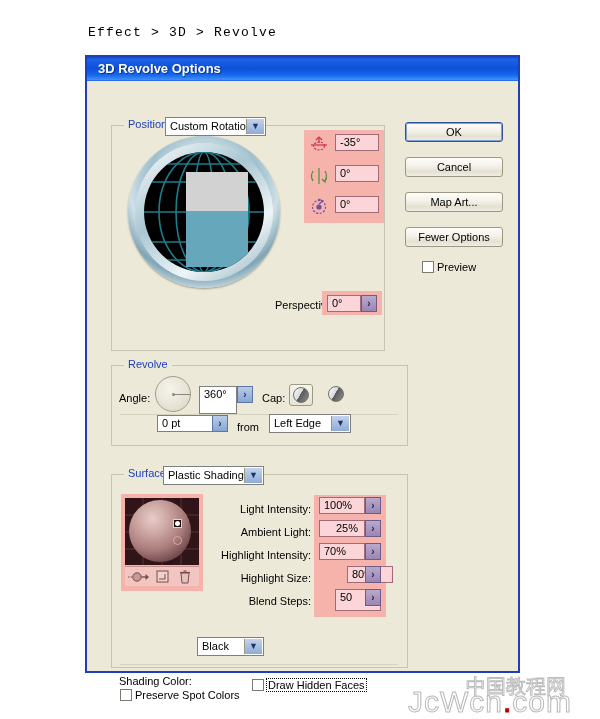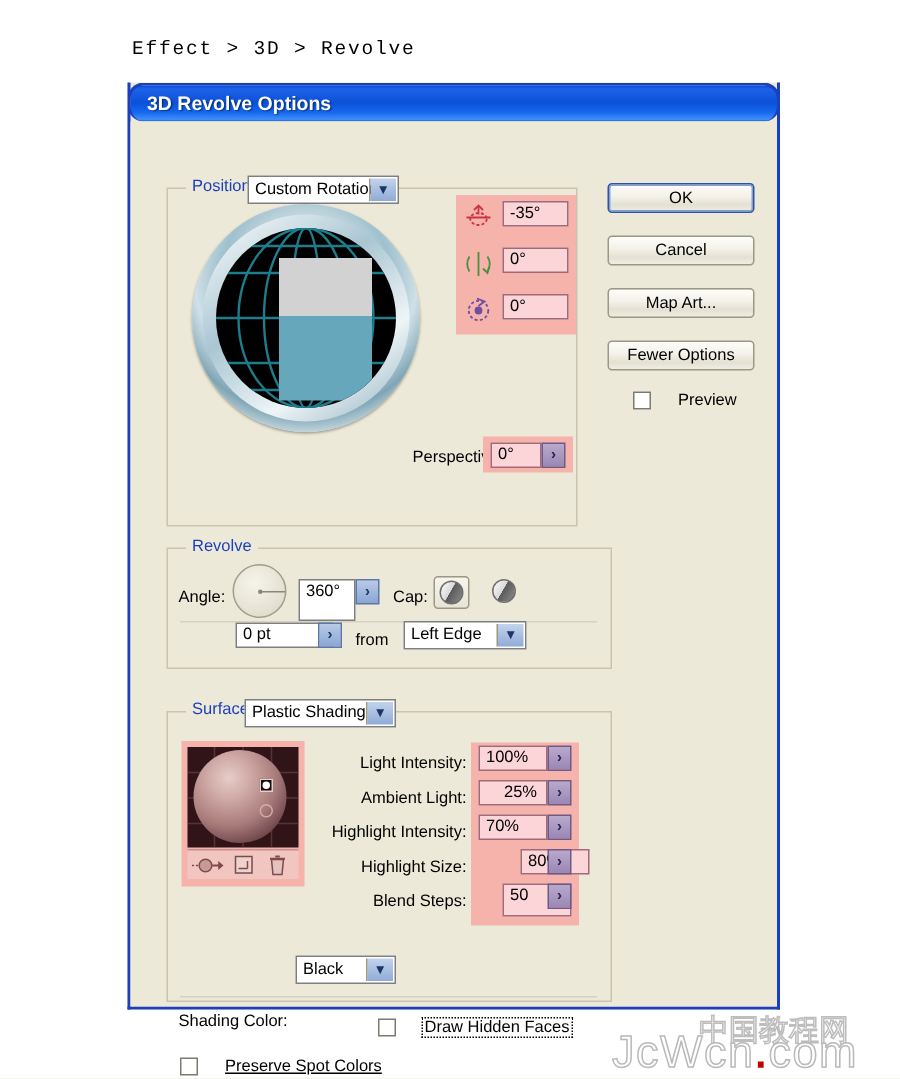--- a/index.html
+++ b/index.html
@@ -21,21 +21,20 @@
     position:absolute;left:85px;top:55px;width:435px;height:618px;
     border:2px solid #1c3fbe;border-top:none;
     background:#ece9d8;box-sizing:border-box;
   }
   #titlebar{
     height:26px;
     background:linear-gradient(to bottom,#0a4fd4 0%,#1d62e8 10%,#0c50d8 48%,#1668ef 75%,#3f8ef8 94%,#1a5fd8 100%);
     border-left:2px solid #1c3fbe;border-right:2px solid #1c3fbe;border-top:2px solid #1c3fbe;
     box-sizing:border-box;position:relative;
     margin:0 -2px;
-    border-radius:11px;
   }
   #title-text{
     position:absolute;left:11px;top:4px;
     color:#fff;font-size:13px;font-weight:bold;
     text-shadow:1px 1px 1px rgba(0,0,0,.45);
     font-family:"Liberation Sans",sans-serif;white-space:nowrap;
   }
   #dlgbody{position:absolute;left:0;top:26px;right:0;bottom:0;background:#ece9d8;}
 
   
@@ -92,21 +91,21 @@
     border-left:1px solid #9b9885;
     color:#1b3566;font-size:9px;text-align:center;line-height:15px;
   }
   
   .cbwrap{position:absolute;display:flex;align-items:center;}
   .cbox{
     width:12px;height:12px;box-sizing:border-box;
     background:#fff;border:1px solid #7b7b6f;
     box-shadow:1px 1px 0 #fff inset;flex:none;
   }
-  .cbtext{font-size:11px;color:#000;margin-left:18px;white-space:nowrap;}
+  .cbtext{font-size:11px;color:#000;margin-left:3px;white-space:nowrap;}
   .focusrect{outline:1px dotted #000;outline-offset:0px;padding:0 1px;}
 
   
   .hl{position:absolute;background:#f6b3ab;}
 
   
   #track{
     position:absolute;left:126px;top:136px;width:152px;height:152px;
   }
   #track .ring{
@@ -356,21 +355,21 @@
     </div>
 
     <span class="lbl" style="left:32px;top:562px;margin-top:32px;">Shading Color:</span>
     <div class="combo" style="left:110px;top:556px;width:67px;height:19px;">
       <span>Black</span>
       <span class="combo-arrow">▼</span>
     </div>
 
     <div class="divline" style="left:33px;top:583px;width:278px;"></div>
 
-    <div class="cbwrap" style="left:33px;top:624px;text-decoration:underline;">
+    <div class="cbwrap" style="left:33px;top:608px;">
       <span class="cbox"></span>
       <span class="cbtext">Preserve Spot Colors</span>
     </div>
     <div class="cbwrap" style="left:165px;top:598px;">
       <span class="cbox"></span>
       <span class="cbtext focusrect">Draw Hidden Faces</span>
     </div>
 
   </div>
 </div>

